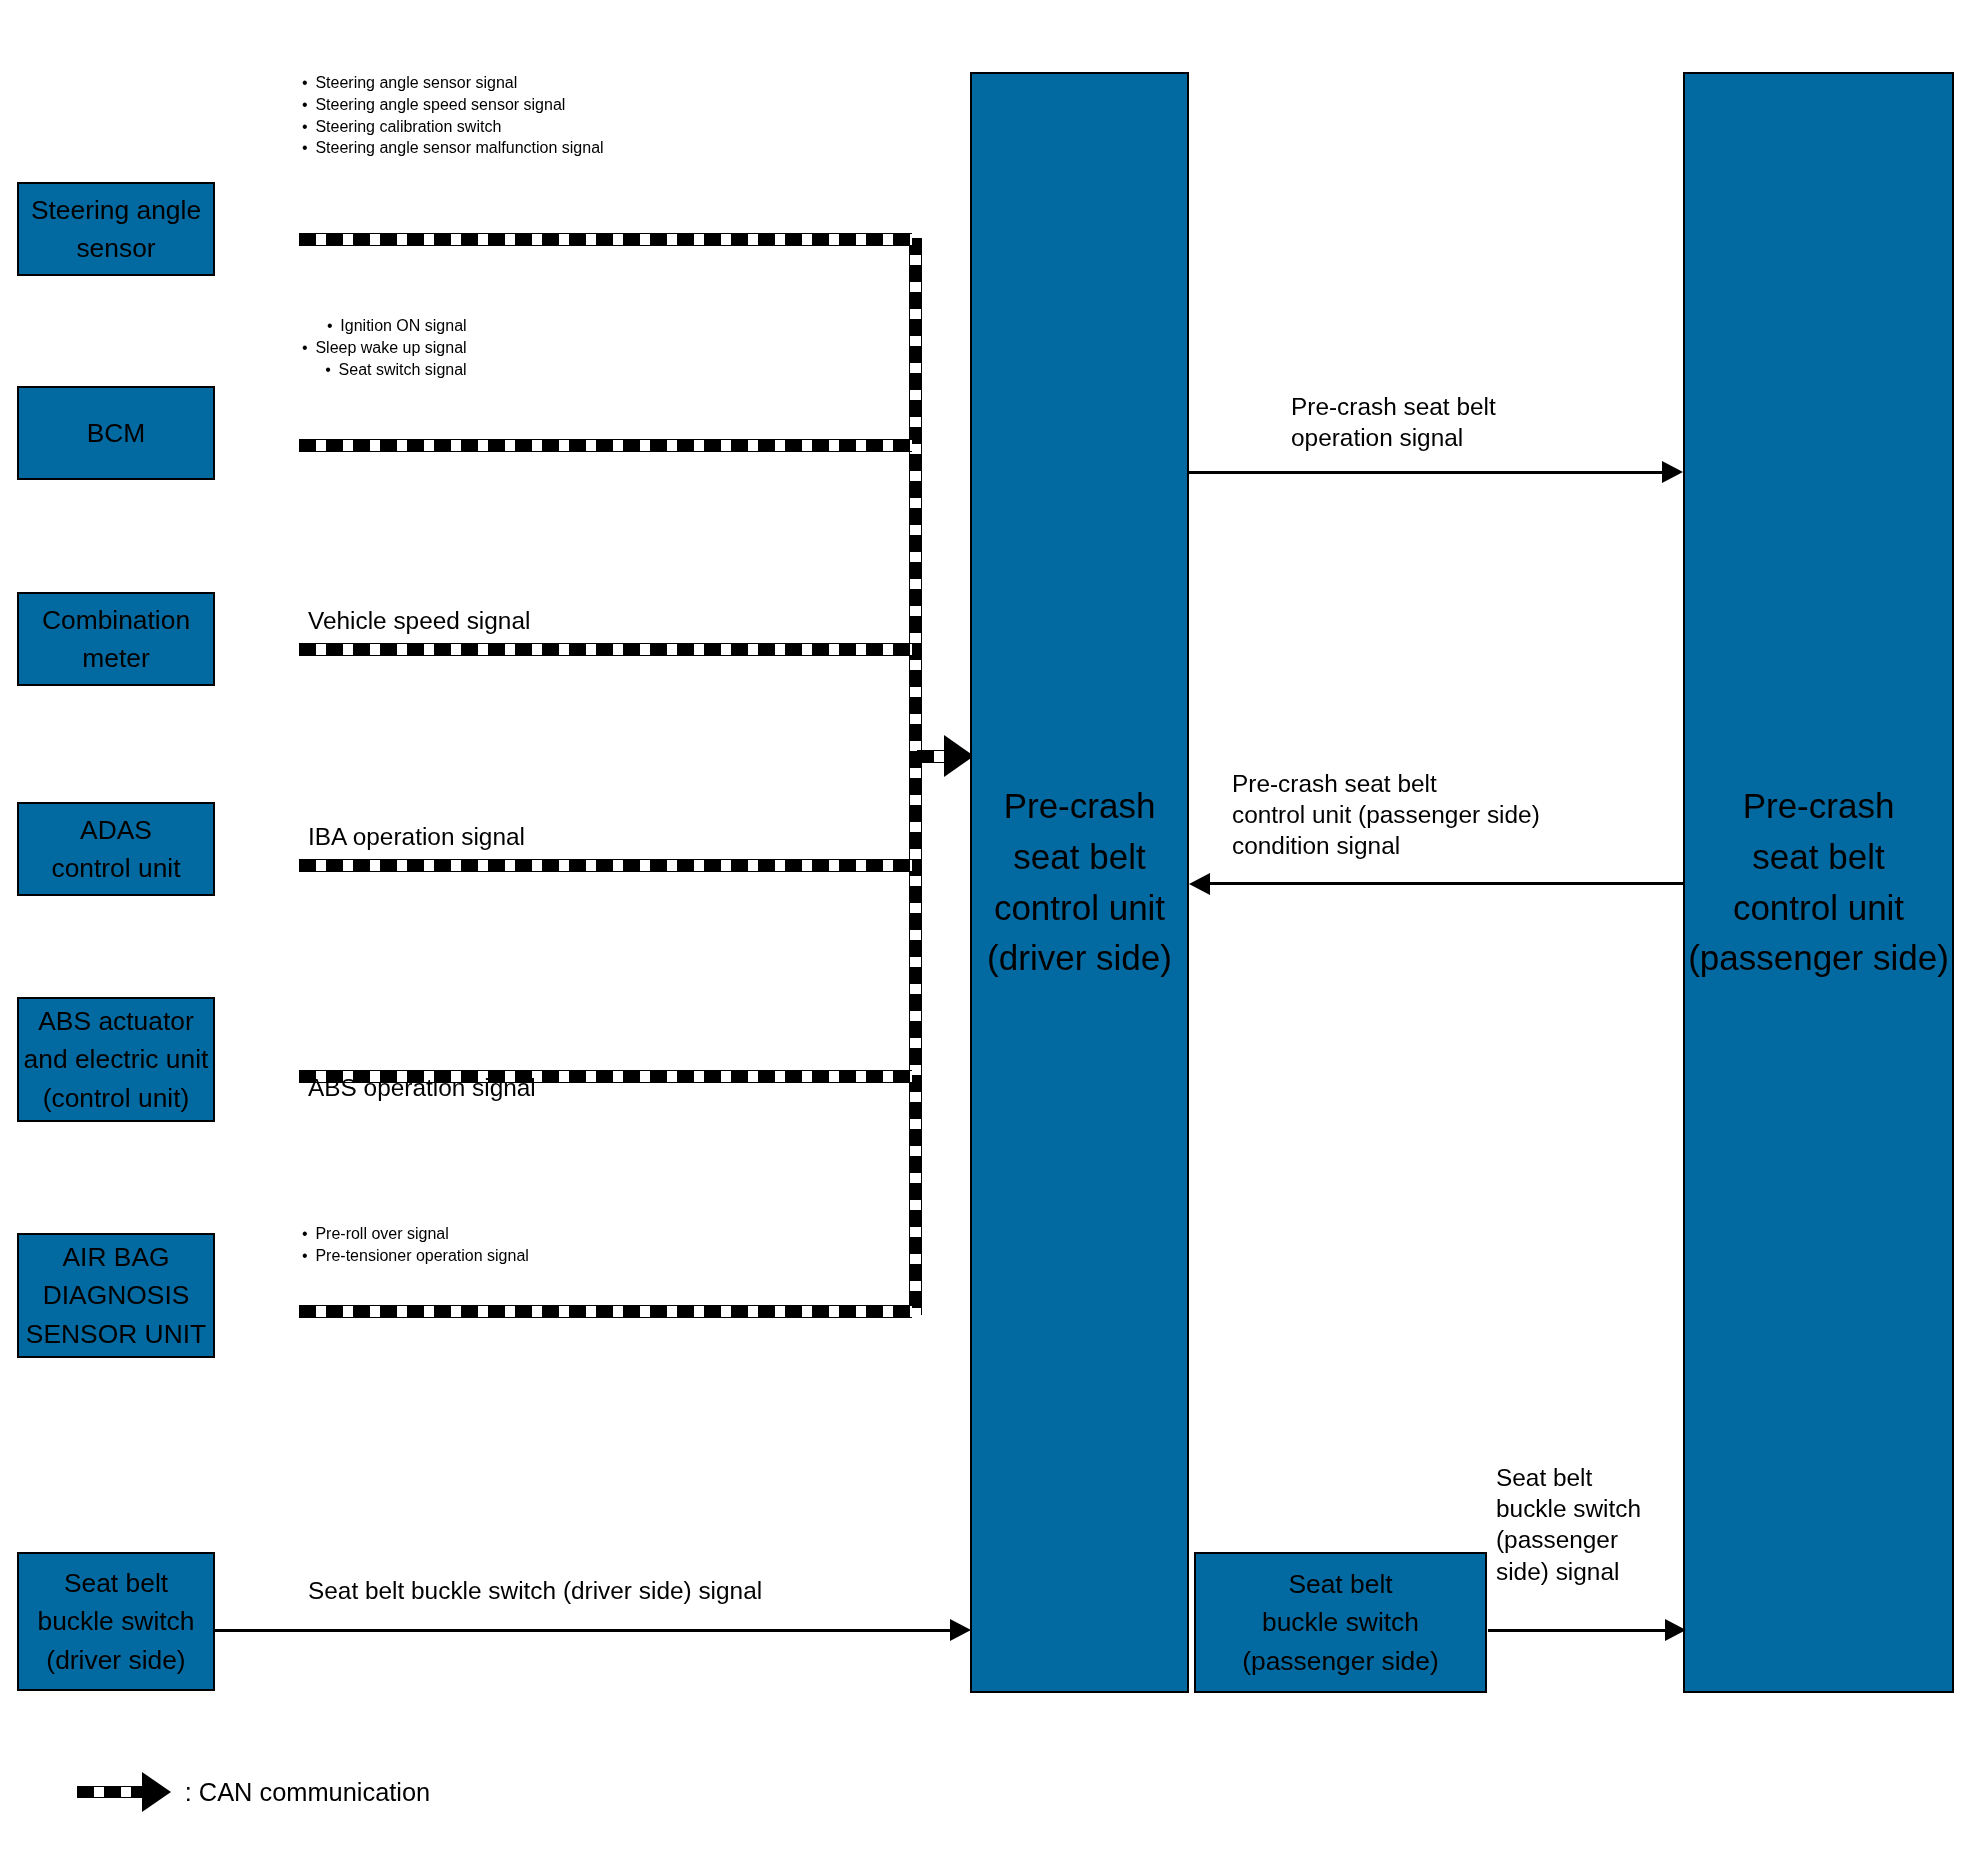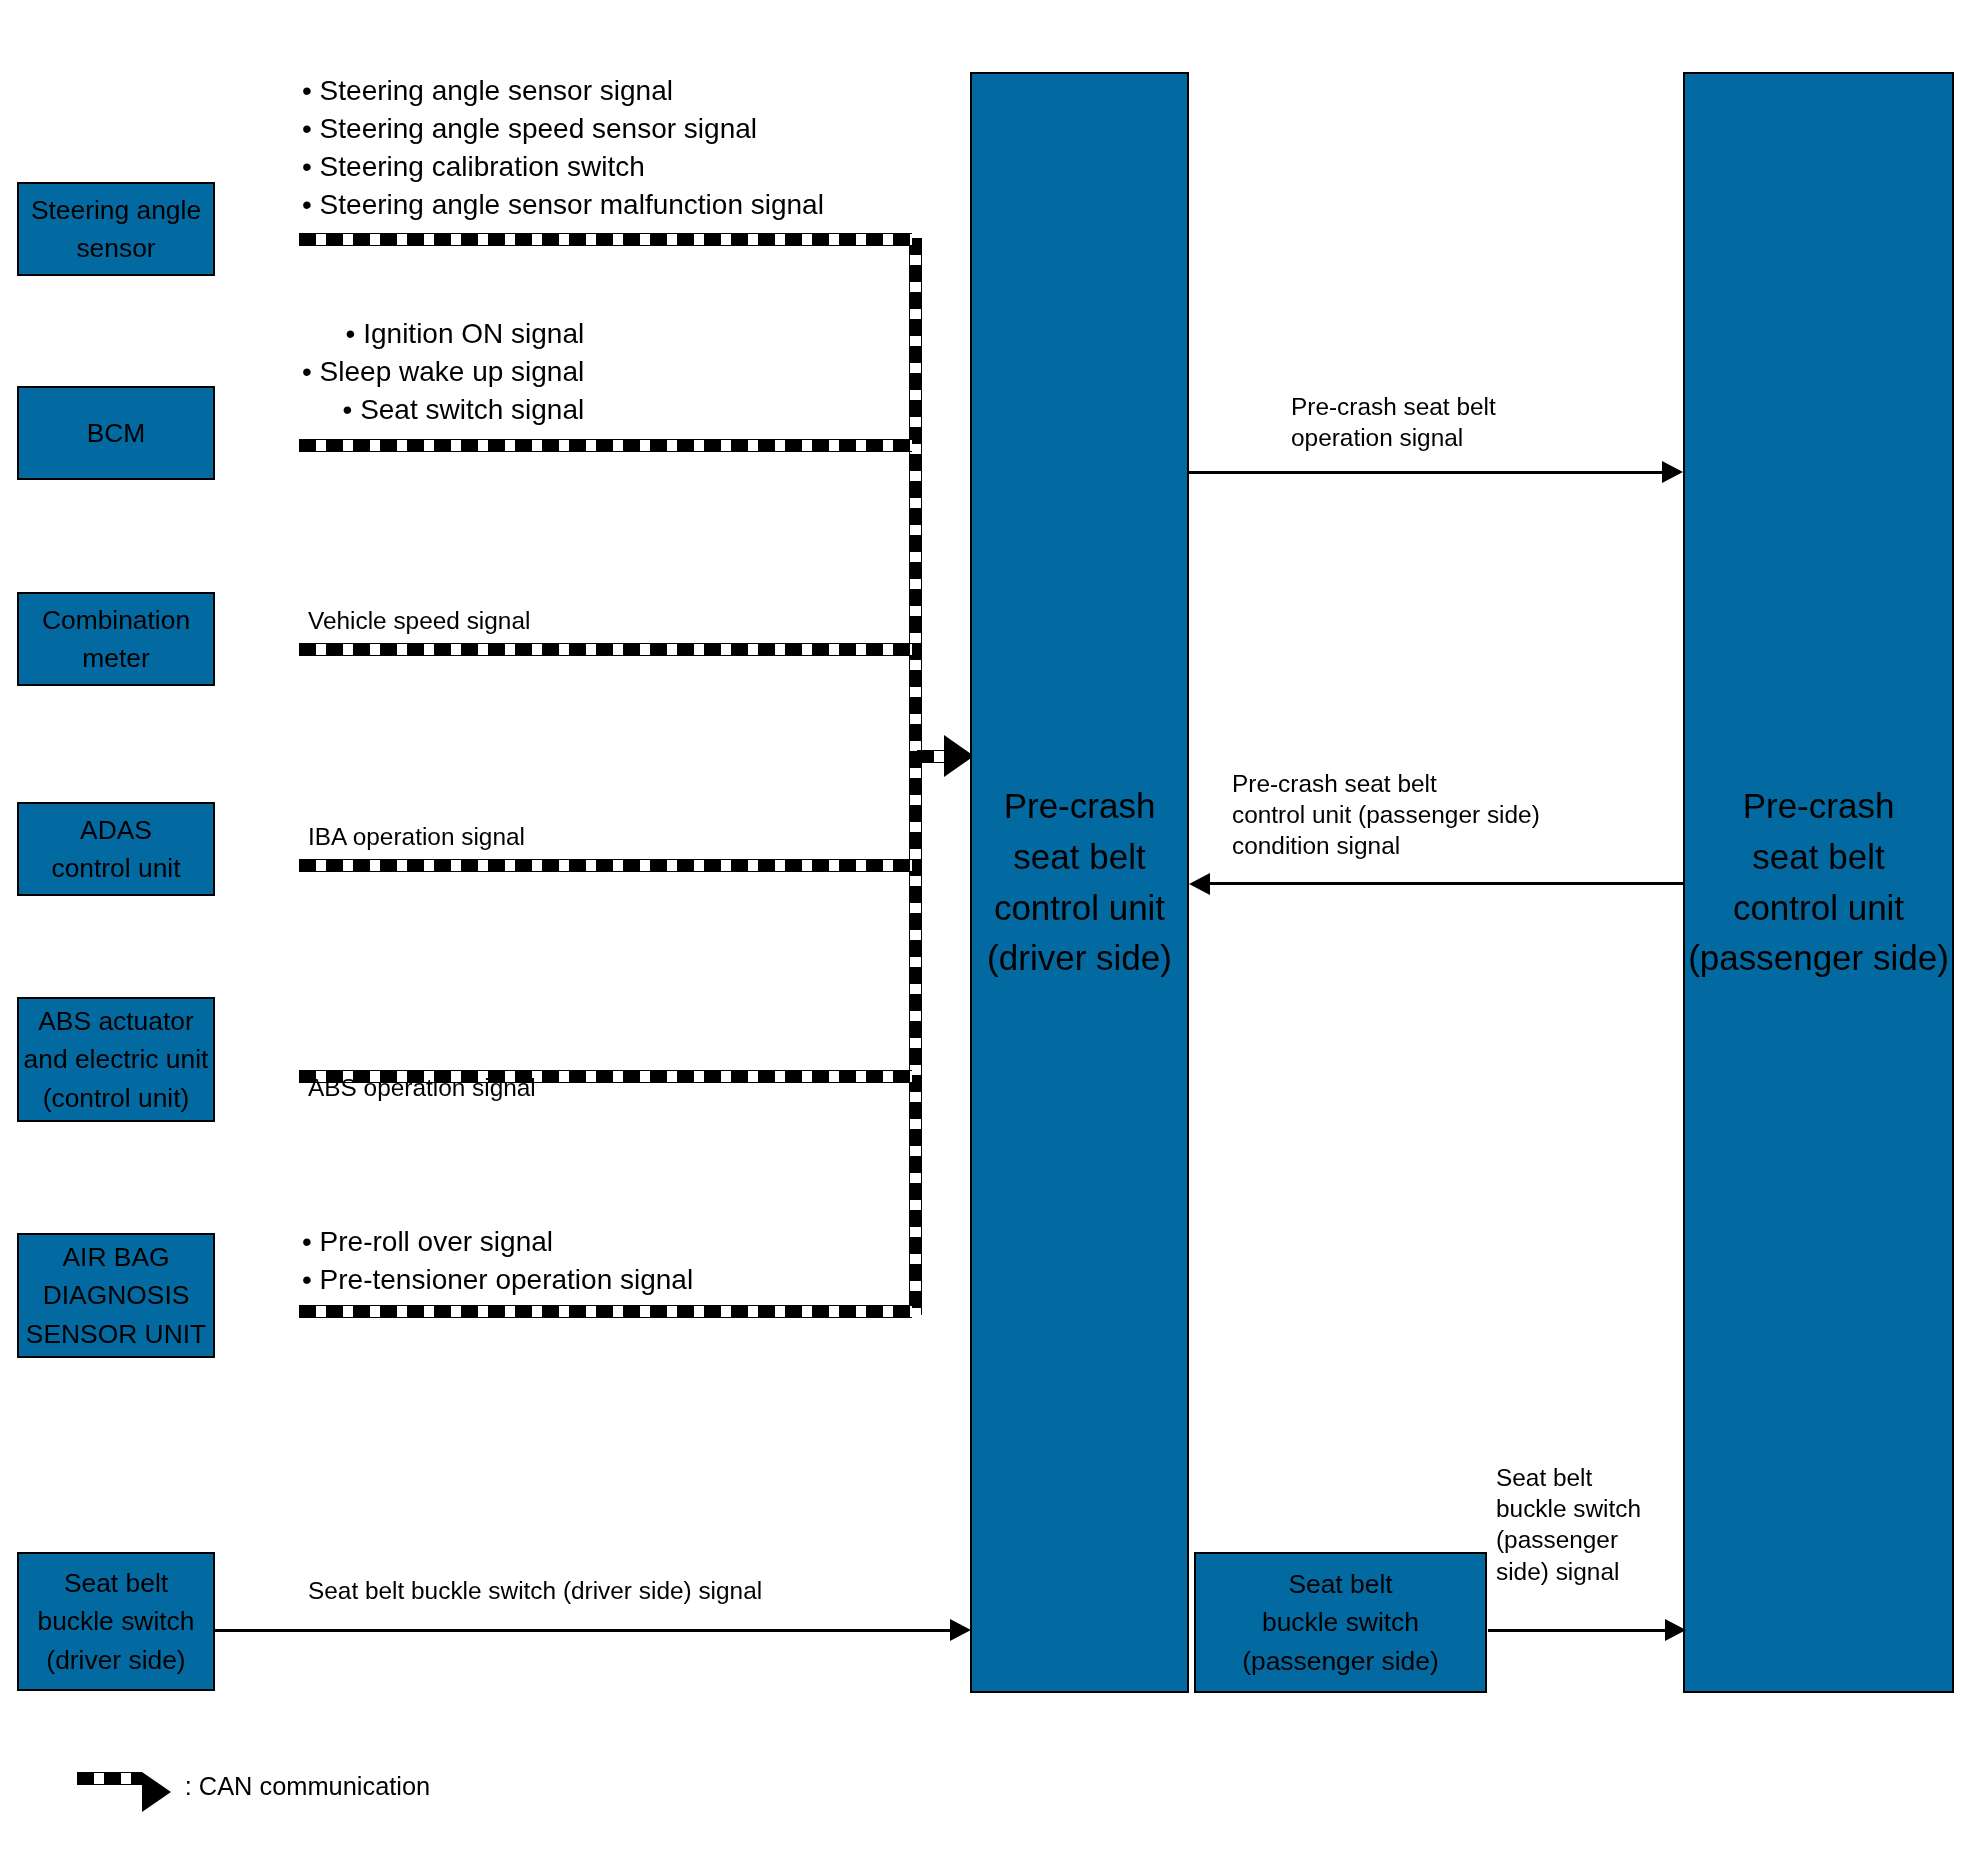--- a/index.html
+++ b/index.html
@@ -76,27 +76,27 @@
 
   .siglabel{
     position:absolute;
     font-size:24.4px;
     line-height:1.28;
     white-space:pre-line;
     color:#000;
   }
   .bullets{
     position:absolute;
-    font-size:28px;
+    font-size:16px;
     line-height:1.36;
   }
   .bullets .bl{display:block;white-space:nowrap;}
   .bullets .bl:before{content:"\2022";margin-right:7.8px;}
 
-  .legend{position:absolute;display:flex;}
+  .legend{position:absolute;display:flex;align-items:center;}
   .legend .lg-shaft{
     width:65px;height:12.7px;
     background-image:repeating-linear-gradient(to right,#000 0 16.6px,#fff 16.6px 27px);
     border-top:1.5px solid #000;border-bottom:1.5px solid #000;box-sizing:border-box;
   }
   .legend .lg-head{
     width:0;height:0;
     border-top:20.5px solid transparent;
     border-bottom:20.5px solid transparent;
     border-left:29px solid #000;

